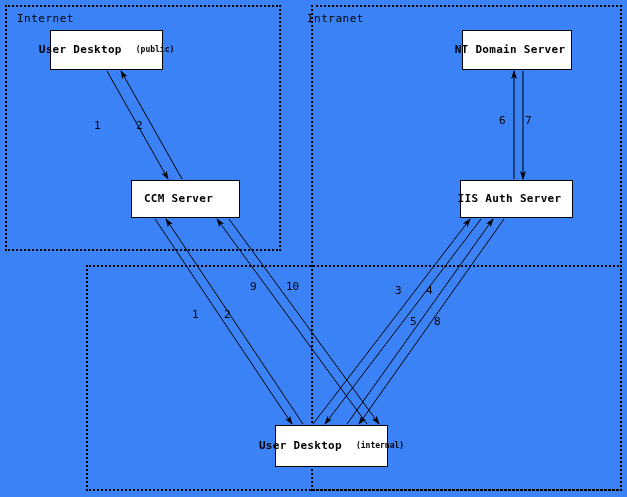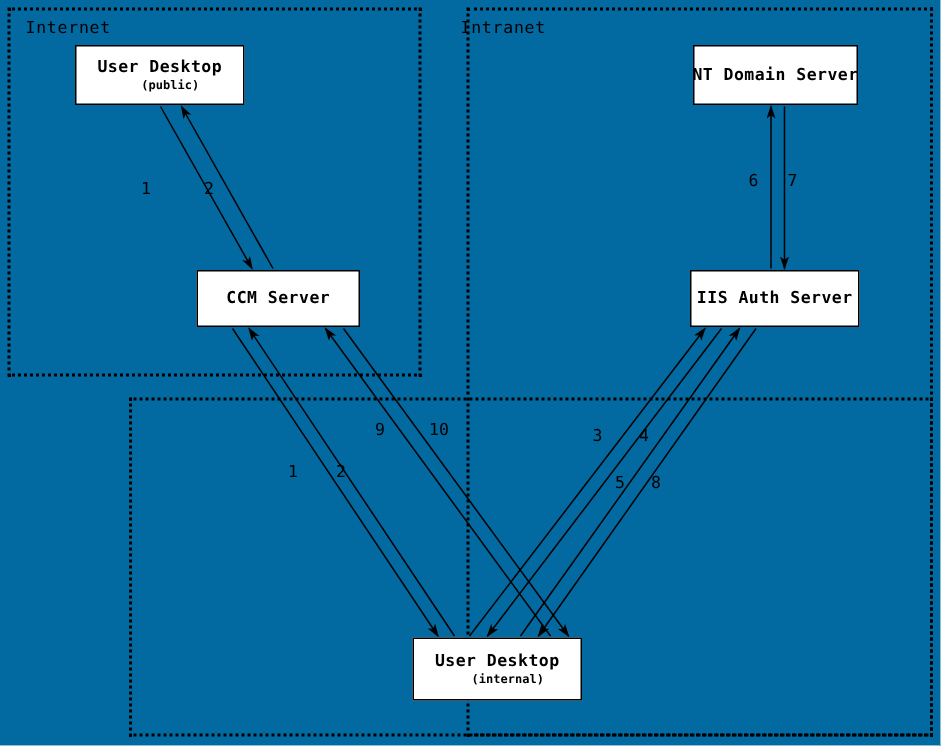--- a/index.html
+++ b/index.html
@@ -7,21 +7,21 @@
     padding: 0;
     background: #ffffff;
   }
   body {
     font-family: "DejaVu Sans Mono", monospace;
   }
   #canvas {
     position: relative;
     width: 627px;
     height: 497px;
-    background: #0369a1;
+    background: #3b82f6;
     overflow: hidden;
   }
   .zone {
     position: absolute;
     border: 2px dotted #000000;
     box-sizing: border-box;
   }
   .zone-label {
     position: absolute;
     font-family: "DejaVu Sans Mono", monospace;
@@ -29,21 +29,21 @@
     color: #000000;
     white-space: nowrap;
     letter-spacing: 0.5px;
   }
   .node {
     position: absolute;
     border: 1.5px solid #000000;
     box-sizing: border-box;
     background: #ffffff;
     display: flex;
-    flex-direction: column;
+    flex-direction: row;
     align-items: center;
     justify-content: center;
     z-index: 5;
   }
   .node-title {
     font-family: "DejaVu Sans Mono", monospace;
     font-size: 11px;
     font-weight: bold;
     color: #000000;
     white-space: nowrap;

